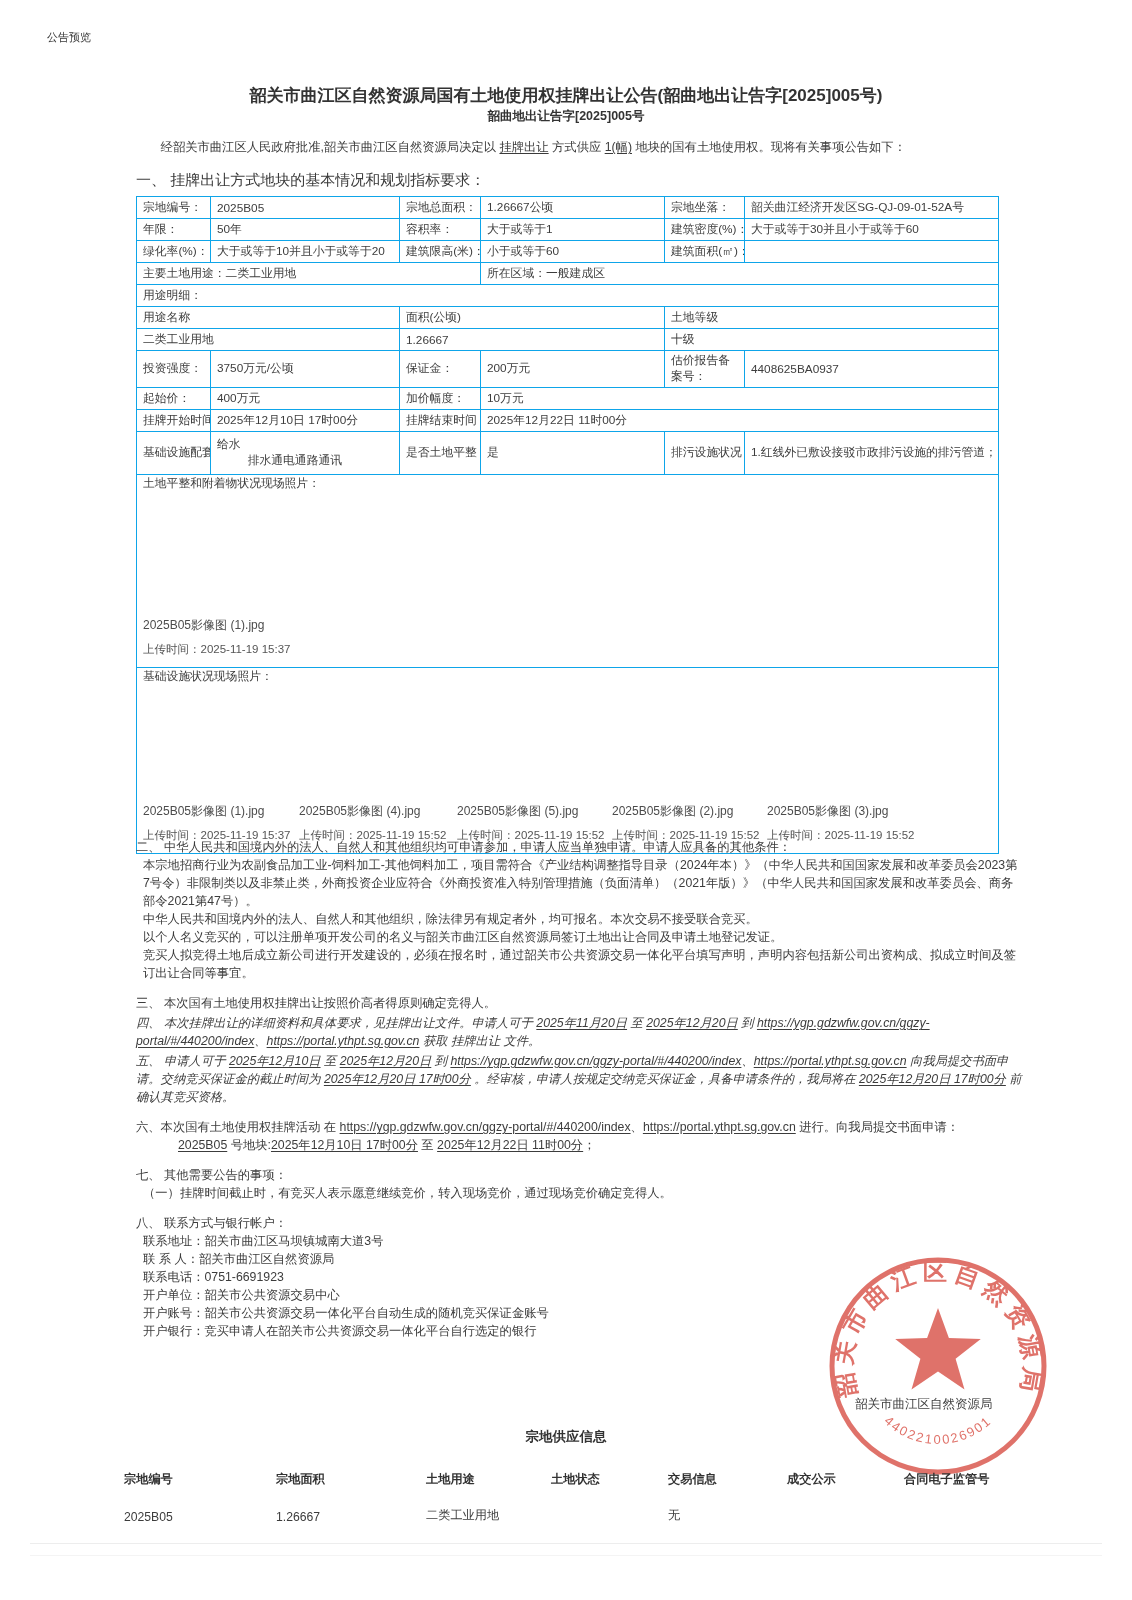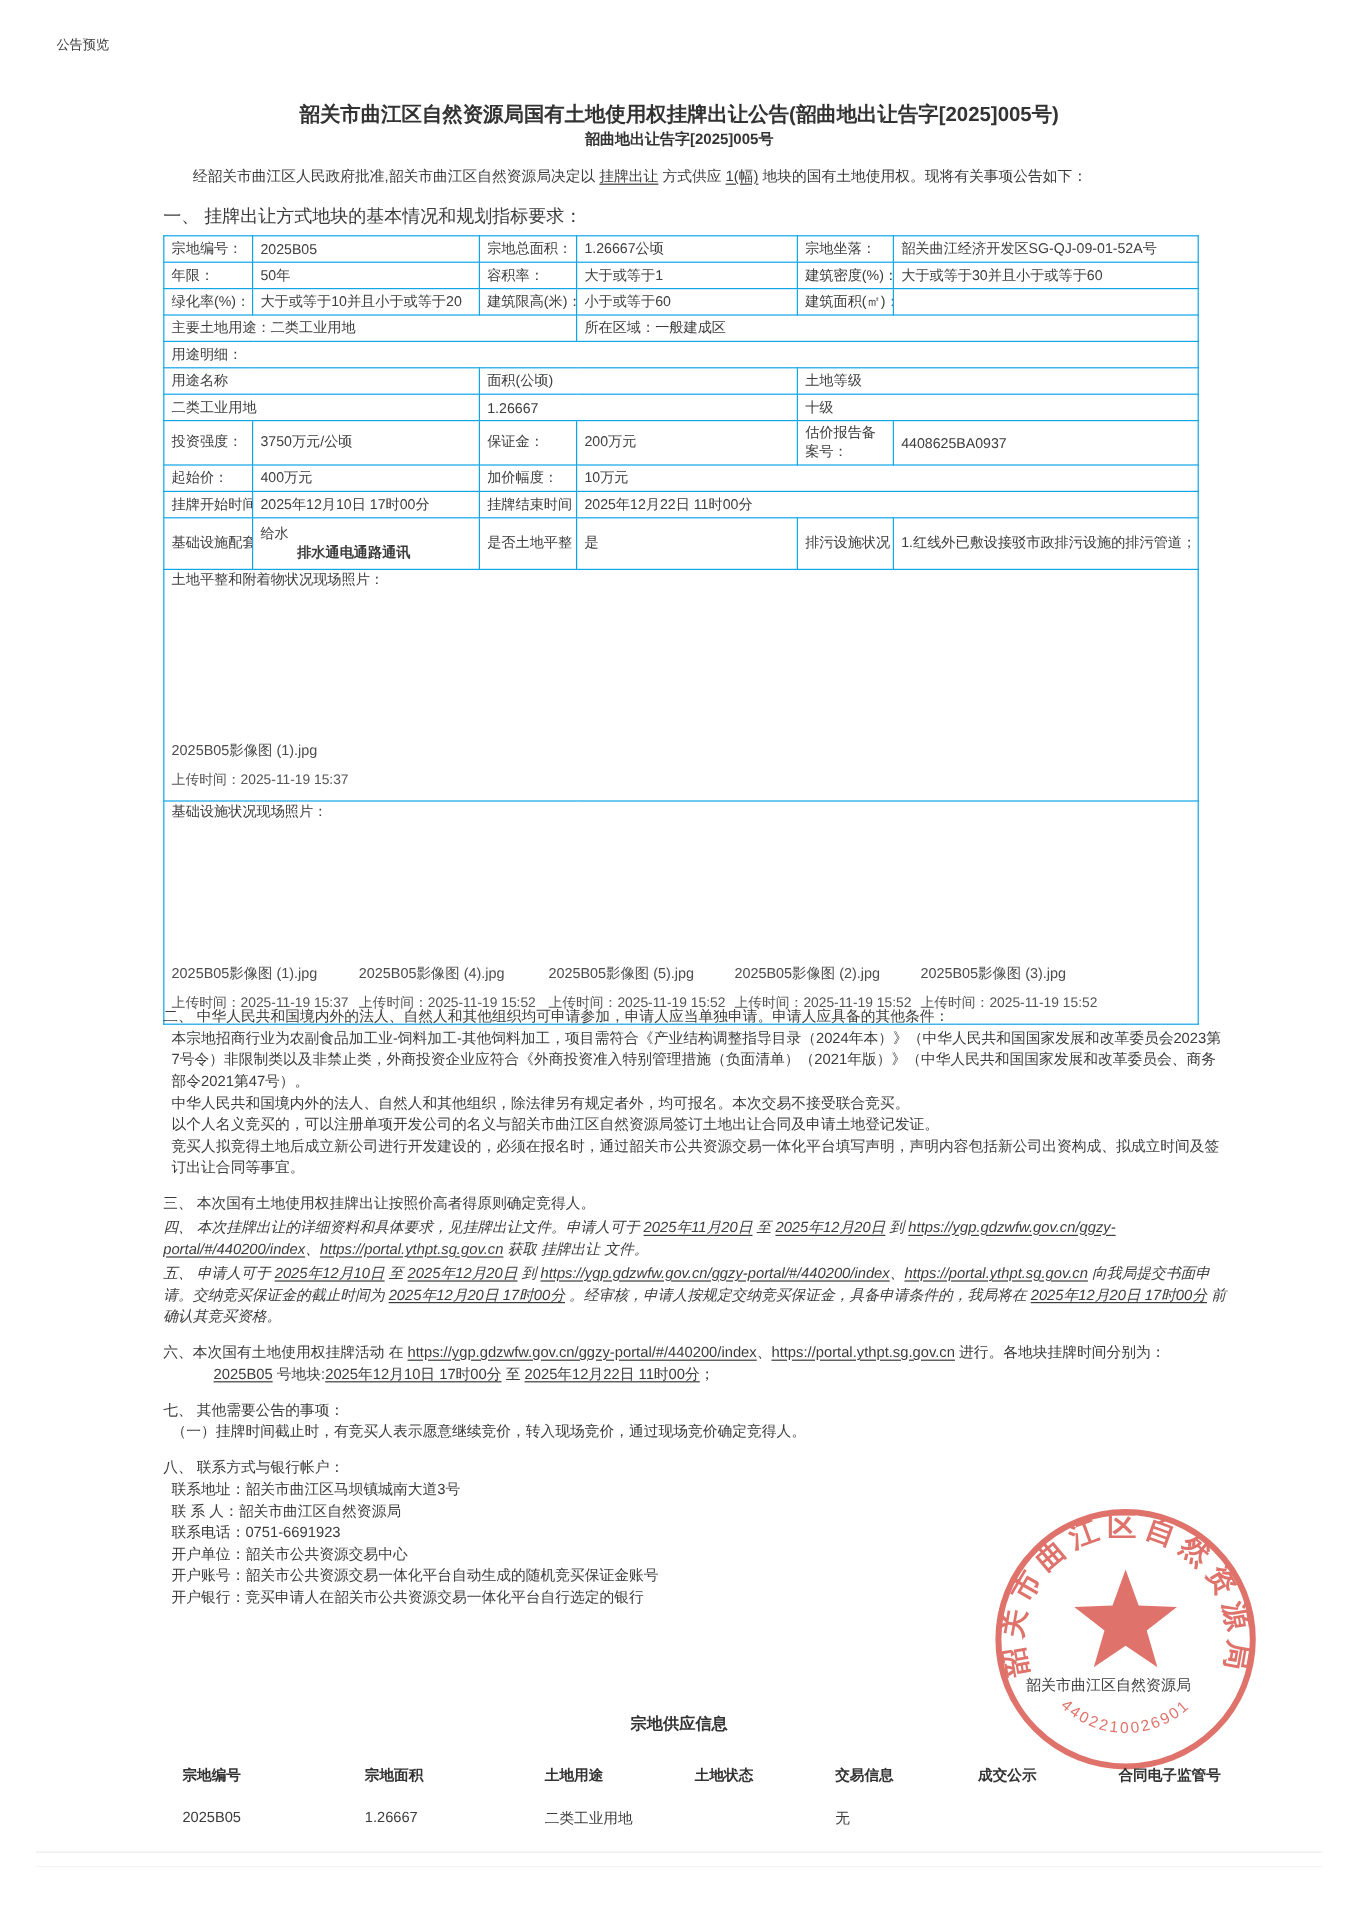--- a/index.html
+++ b/index.html
@@ -22,34 +22,34 @@
     border-collapse:collapse;table-layout:fixed;font-size:11.8px;color:#3d3d3d;
   }
   #parcel-table td{
     border:1px solid #0ea5e9;padding:1px 6px;height:19px;
     vertical-align:middle;overflow:hidden;white-space:nowrap;
   }
   #parcel-table td.wrap{white-space:normal;}
   #parcel-table td.photo-cell{vertical-align:top;position:relative;white-space:normal;}
   .photo-caption{position:absolute;bottom:10px;font-size:12px;color:#4c4c4c;white-space:nowrap;}
   .photo-caption .time{display:block;margin-top:8px;font-size:11.5px;color:#555;}
-  .infra-line2{padding-left:2.6em;font-weight:bold;}
+  .infra-line2{padding-left:2.6em;}
 
   #content{left:136px;top:838px;width:886px;font-size:12.3px;line-height:18px;color:#3c3c3c;}
   #content p{margin:0;}
   #content p.bodyp{padding-left:7px;}
   #content p.sec{margin-top:12px;}
   #content p.sec-lg{margin-top:2px;font-style:italic;}
   #content p.sub-indent{padding-left:42px;}
 
   #seal{left:824px;top:1252px;width:230px;height:232px;}
   #issuing-authority{left:855px;top:1396px;font-size:12.5px;color:#3e3e3e;}
 
   #supply-heading{left:0;top:1428px;width:1132px;text-align:center;font-size:13.5px;font-weight:bold;color:#333;}
-  .supply-row{left:152px;width:960px;display:flex;}
+  .supply-row{left:124px;width:960px;display:flex;align-items:flex-end;}
   .supply-row span{display:block;}
   .supply-row .c1{width:152px;} .supply-row .c2{width:150px;} .supply-row .c3{width:125px;}
   .supply-row .c4{width:117px;} .supply-row .c5{width:119px;} .supply-row .c6{width:117px;}
   .supply-row .c7{width:175px;}
   #supply-headers{top:1471px;font-size:12.2px;font-weight:bold;color:#333;}
   #supply-values{top:1507px;font-size:12.2px;color:#3c3c3c;}
   .sep1{left:30px;top:1543px;width:1072px;height:1px;background:#ededed;}
   .sep2{left:30px;top:1555px;width:1072px;height:1px;background:#f4f4f4;}
 </style>
 </head>
@@ -185,21 +185,21 @@
 
 <div class="abs" id="content">
   <p>二、 中华人民共和国境内外的法人、自然人和其他组织均可申请参加，申请人应当单独申请。申请人应具备的其他条件：</p>
   <p class="bodyp">本宗地招商行业为农副食品加工业-饲料加工-其他饲料加工，项目需符合《产业结构调整指导目录（2024年本）》（中华人民共和国国家发展和改革委员会2023第7号令）非限制类以及非禁止类，外商投资企业应符合《外商投资准入特别管理措施（负面清单）（2021年版）》（中华人民共和国国家发展和改革委员会、商务部令2021第47号）。</p>
   <p class="bodyp">中华人民共和国境内外的法人、自然人和其他组织，除法律另有规定者外，均可报名。本次交易不接受联合竞买。</p>
   <p class="bodyp">以个人名义竞买的，可以注册单项开发公司的名义与韶关市曲江区自然资源局签订土地出让合同及申请土地登记发证。</p>
   <p class="bodyp">竞买人拟竞得土地后成立新公司进行开发建设的，必须在报名时，通过韶关市公共资源交易一体化平台填写声明，声明内容包括新公司出资构成、拟成立时间及签订出让合同等事宜。</p>
   <p class="sec">三、 本次国有土地使用权挂牌出让按照价高者得原则确定竞得人。</p>
   <p class="sec-lg"><span>四、 本次挂牌出让的详细资料和具体要求，见挂牌出让文件。申请人可于 </span><span class="u">2025年11月20日</span><span> 至 </span><span class="u">2025年12月20日</span><span> 到 </span><span class="u">https://ygp.gdzwfw.gov.cn/ggzy-portal/#/440200/index</span><span>、</span><span class="u">https://portal.ythpt.sg.gov.cn</span><span> 获取 挂牌出让 文件。</span></p>
   <p class="sec-lg"><span>五、 申请人可于 </span><span class="u">2025年12月10日</span><span> 至 </span><span class="u">2025年12月20日</span><span> 到 </span><span class="u">https://ygp.gdzwfw.gov.cn/ggzy-portal/#/440200/index</span><span>、</span><span class="u">https://portal.ythpt.sg.gov.cn</span><span> 向我局提交书面申请。交纳竞买保证金的截止时间为 </span><span class="u">2025年12月20日 17时00分</span><span> 。经审核，申请人按规定交纳竞买保证金，具备申请条件的，我局将在 </span><span class="u">2025年12月20日 17时00分</span><span> 前确认其竞买资格。</span></p>
-  <p class="sec"><span>六、本次国有土地使用权挂牌活动 在 </span><span class="u">https://ygp.gdzwfw.gov.cn/ggzy-portal/#/440200/index</span><span>、</span><span class="u">https://portal.ythpt.sg.gov.cn</span><span> 进行。各地块挂牌时间分别为：</span></p>
+  <p class="sec"><span>六、本次国有土地使用权挂牌活动 在 </span><span class="u">https://ygp.gdzwfw.gov.cn/ggzy-portal/#/440200/index</span><span>、</span><span class="u">https://portal.ythpt.sg.gov.cn</span><span> 进行。向我局提交书面申请：</span></p>
   <p class="sub-indent"><span class="u">2025B05</span><span> 号地块:</span><span class="u">2025年12月10日 17时00分</span><span> 至 </span><span class="u">2025年12月22日 11时00分</span><span>；</span></p>
   <p class="sec">七、 其他需要公告的事项：</p>
   <p class="bodyp">（一）挂牌时间截止时，有竞买人表示愿意继续竞价，转入现场竞价，通过现场竞价确定竞得人。</p>
   <p class="sec">八、 联系方式与银行帐户：</p>
   <p class="bodyp">联系地址：韶关市曲江区马坝镇城南大道3号</p>
   <p class="bodyp">联 系 人：韶关市曲江区自然资源局</p>
   <p class="bodyp">联系电话：0751-6691923</p>
   <p class="bodyp">开户单位：韶关市公共资源交易中心</p>
   <p class="bodyp">开户账号：韶关市公共资源交易一体化平台自动生成的随机竞买保证金账号</p>
   <p class="bodyp">开户银行：竞买申请人在韶关市公共资源交易一体化平台自行选定的银行</p>

